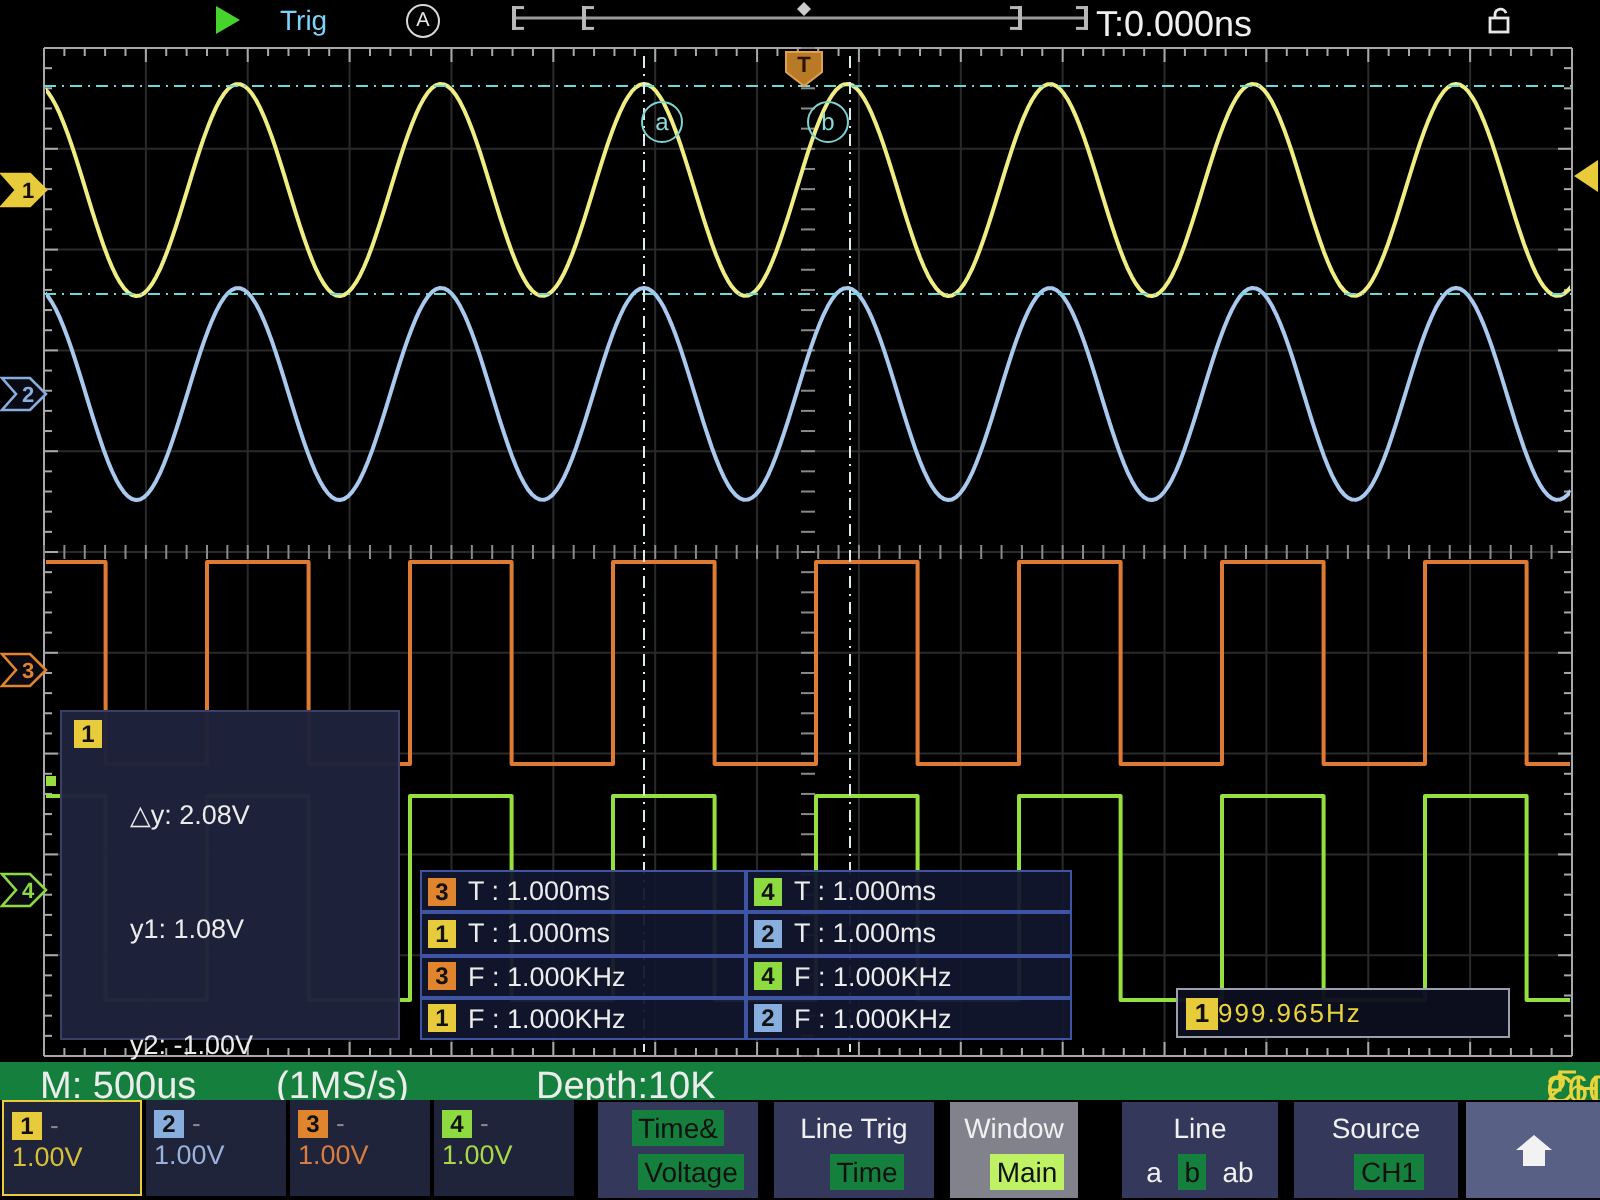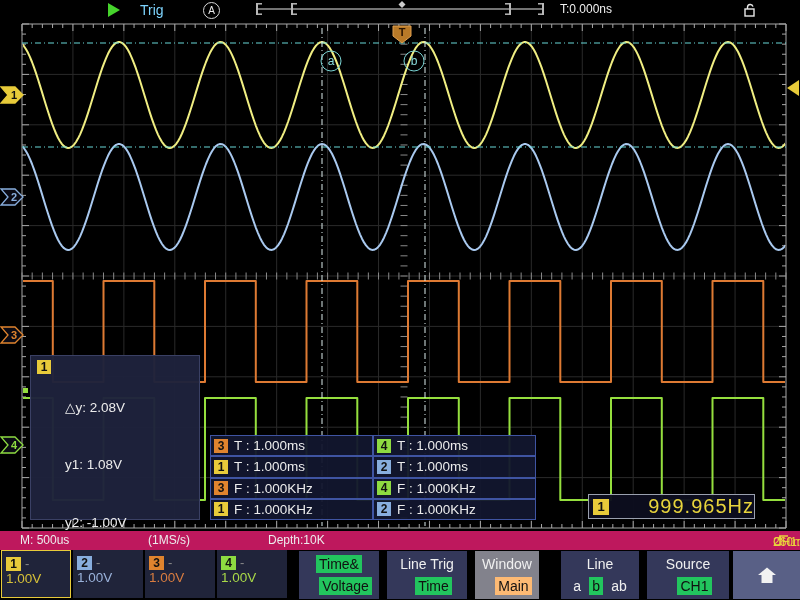--- a/index.html
+++ b/index.html
@@ -6,58 +6,58 @@
   .scope{position:relative;width:800px;height:600px;background:#000;overflow:hidden;
          font-family:"Liberation Sans","DejaVu Sans",sans-serif;-webkit-font-smoothing:antialiased;}
   
   .topbar{position:absolute;left:0;top:0;width:800px;height:20px;background:#000;color:#e8e8e8;}
   .play-tri{position:absolute;left:108px;top:3px;width:0;height:0;
             border-left:12px solid #46d42c;border-top:7px solid transparent;border-bottom:7px solid transparent;}
   .trig-label{position:absolute;left:140px;top:2px;font-size:14px;color:#7dd3fc;}
   .auto-badge{position:absolute;left:203px;top:2px;width:15px;height:15px;border:1.5px solid #d8d8d8;
               border-radius:50%;font-size:10px;color:#e8e8e8;text-align:center;line-height:15px;}
   .memwin{position:absolute;left:250px;top:0;}
-  .trig-time{position:absolute;left:560px;top:2px;font-size:12px;color:#f0f0f0;}
+  .trig-time{position:absolute;left:548px;top:2px;font-size:18px;color:#f0f0f0;}
   .lock{position:absolute;left:742px;top:2px;}
   
   .display{position:absolute;left:0;top:0;width:800px;height:600px;}
   
   .cursor-panel{position:absolute;left:30px;top:355px;width:170px;height:165px;
                 background:rgba(30,34,60,0.97);border:1px solid #3a4064;box-sizing:border-box;}
   .cursor-panel .lines{position:absolute;left:34px;top:3px;font-size:13.5px;color:#ececec;line-height:19.3px;white-space:pre;}
   .badge{display:inline-block;min-width:14px;height:14px;font-size:12px;font-weight:bold;color:#111;
          text-align:center;line-height:14px;padding:0 1px;box-sizing:border-box;}
   .cursor-panel .badge{position:absolute;left:6px;top:4px;}
   .b1{background:#e8cb3a;}.b2{background:#88aede;}.b3{background:#e0842e;}.b4{background:#8edb41;}
   .meas-panel{position:absolute;left:210px;top:435px;width:326px;height:85px;
               display:grid;grid-template-columns:163px 163px;grid-auto-rows:21.25px;}
   .meas-cell{background:rgba(18,22,46,0.95);border:1px solid #3f54a2;box-sizing:border-box;
              display:flex;align-items:center;gap:6px;padding-left:3px;color:#ececec;font-size:13.5px;white-space:pre;}
   .freq-box{position:absolute;left:588px;top:494px;width:167px;height:25px;background:rgba(12,14,30,0.96);
             border:1px solid #9aa0ae;box-sizing:border-box;display:flex;align-items:center;}
   .freq-box .badge{margin-left:4px;width:16px;height:16px;line-height:16px;font-size:13px;}
-  .freq-box .val{flex:1;text-align:right;color:#e8d43c;font-size:20px;letter-spacing:1px;}
+  .freq-box .val{flex:1;text-align:left;color:#e8d43c;font-size:13px;letter-spacing:1px;}
   
-  .statusbar{position:absolute;left:0;top:531px;width:800px;height:19px;background:#be185d;color:#ececec;font-size:12px;}
+  .statusbar{position:absolute;left:0;top:531px;width:800px;height:19px;background:#15803d;color:#ececec;font-size:19px;}
   .statusbar span{position:absolute;top:2px;}
-  .st-m{left:20px;} .st-rate{left:148px;} .st-depth{left:268px;}
+  .st-m{left:20px;} .st-rate{left:138px;} .st-depth{left:268px;}
   .st-trig{left:auto;right:10px;color:#e8d43c;display:flex;align-items:center;gap:2px;}
   
   .menubar{position:absolute;left:0;top:550px;width:800px;height:50px;background:#000;}
   .chcell{position:absolute;top:0;width:70px;height:48px;background:#20243a;box-sizing:border-box;padding:3px 0 0 4px;}
   .chcell .badge{width:15px;height:14px;line-height:14px;}
   .chcell .coup{color:#8a8a8a;font-size:13px;margin-left:4px;}
   .chcell .scale{position:absolute;left:4px;top:20px;font-size:13.5px;}
   .chcell.sel{border:1px solid #e8cb3a;}
   .cv1{color:#d6c038;} .cv2{color:#9ab2da;} .cv3{color:#d87c40;} .cv4{color:#a8d848;}
   .menucell{position:absolute;top:1px;width:80px;height:48px;background:#34385a;color:#f0f0f0;
             font-size:14px;text-align:center;box-sizing:border-box;}
   .menucell .row1{margin-top:4px;height:18px;line-height:18px;}
   .menucell .row2{margin-top:4px;height:18px;line-height:18px;padding-left:13px;}
-  .chip{background:#22c55e;color:#111;padding:0 3px;display:inline-block;height:18px;line-height:18px;}
+  .chip{background:#15803d;color:#111;padding:0 3px;display:inline-block;height:18px;line-height:18px;}
   .menucell.litecell{background:#82828c;}
   .menucell .opts{display:flex;justify-content:space-around;align-items:center;margin-top:4px;padding:0 8px;}
   .homecell{position:absolute;top:1px;left:733px;width:67px;height:48px;background:#596086;
             display:flex;align-items:center;justify-content:center;}
 </style>
 </head>
 <body>
 
 <div class="scope">
 
@@ -602,21 +602,21 @@
     <div class="menucell" style="left:299px">
       <div class="row1"><span class="chip">Time&amp;</span></div>
       <div class="row2"><span class="chip">Voltage</span></div>
     </div>
     <div class="menucell" style="left:387px">
       <div class="row1">Line Trig</div>
       <div class="row2"><span class="chip">Time</span></div>
     </div>
     <div class="menucell litecell" style="left:475px;width:64px">
       <div class="row1">Window</div>
-      <div class="row2"><span class="chip" style="background:#fdba74">Main</span></div>
+      <div class="row2"><span class="chip" style="background:#bef264">Main</span></div>
     </div>
     <div class="menucell" style="left:561px;width:78px">
       <div class="row1">Line</div>
       <div class="opts">
         <span>a</span>
         <span class="chip">b</span>
         <span>ab</span>
       </div>
     </div>
     <div class="menucell" style="left:647px;width:82px">

